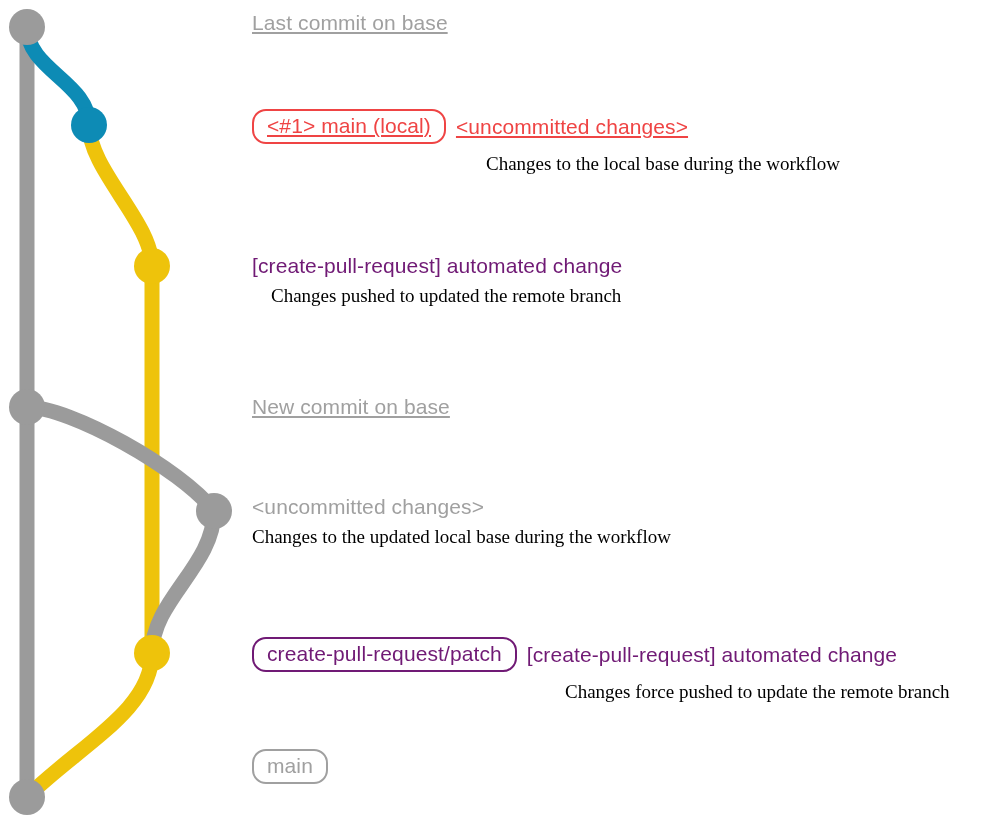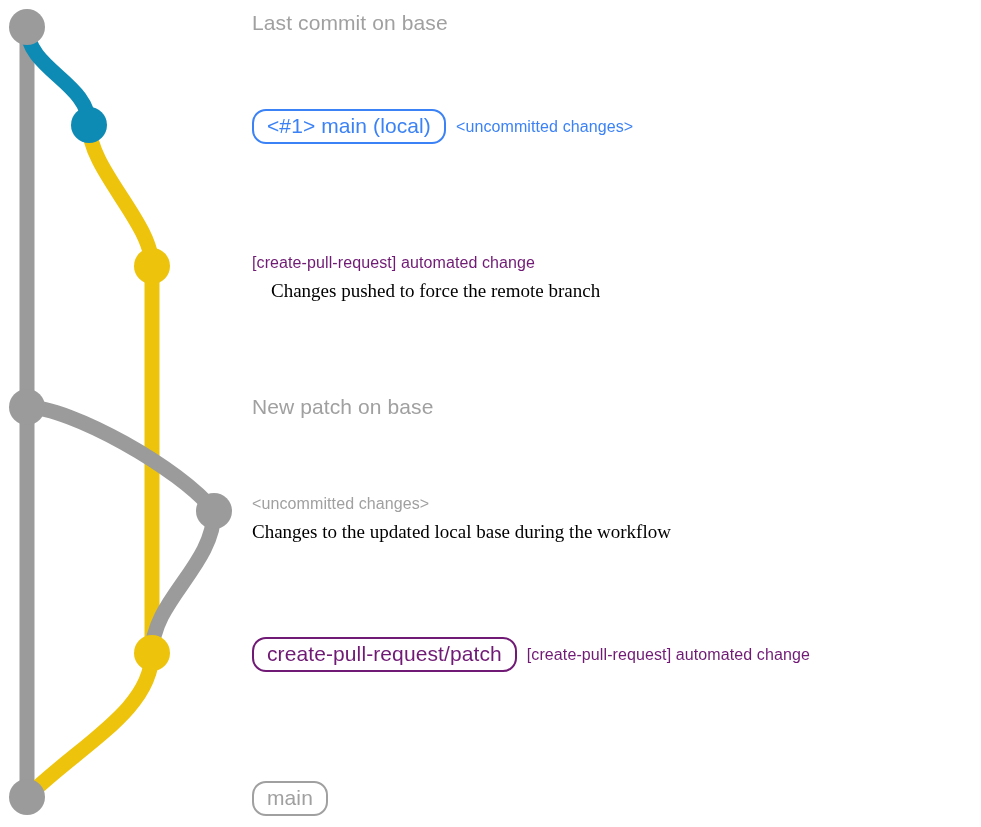--- a/index.html
+++ b/index.html
@@ -34,38 +34,39 @@
   .pill {
     display: inline-block;
     border: 2px solid currentColor;
     border-radius: 14px;
     padding: 4px 13px 6px 13px;
     font-size: 21px;
     line-height: 1;
     letter-spacing: 0.1px;
   }
   .msg {
-    font-size: 16px;
+    font-size: 21px;
     line-height: 1;
     letter-spacing: 0.1px;
   }
   .heading {
     font-size: 21px;
     line-height: 1;
     color: #a0a0a0;
     letter-spacing: 0.1px;
+    text-decoration: underline;
   }
   .desc {
     font-family: "Liberation Serif", serif;
     font-size: 19px;
     color: #000000;
     margin-top: 9px;
     white-space: nowrap;
   }
-  .c-blue   { color: #3b82f6; }
+  .c-blue   { color: #ef4444; text-decoration: underline; }
   .c-yellow { color: #701a75; }
   .c-gray   { color: #a0a0a0; }
 </style>
 </head>
 <body>
 
 <svg id="graph-svg" viewBox="0 0 981 827">
   <g fill="none" stroke-width="15" stroke-linecap="round">
 
     <path stroke="#9b9b9b" d="M27,27 L27,407 L27,797"></path>
@@ -93,44 +94,46 @@
 
 <div class="row" style="top:12px;">
   <div class="heading c-gray">Last commit on base</div>
 </div>
 
 <div class="row" style="top:109px;">
   <div class="row-line">
     <span class="pill c-blue">&lt;#1&gt; main (local)</span>
     <span class="msg c-blue">&lt;uncommitted changes&gt;</span>
   </div>
+  <div class="desc" style="margin-left:234px;">Changes to the local base during the workflow</div>
 </div>
 
 <div class="row" style="top:255px;">
   <div class="row-line">
     <span class="msg c-yellow">[create-pull-request] automated change</span>
   </div>
-  <div class="desc" style="margin-left:19px;">Changes pushed to force the remote branch</div>
+  <div class="desc" style="margin-left:19px;">Changes pushed to updated the remote branch</div>
 </div>
 
 <div class="row" style="top:396px;">
-  <div class="heading c-gray">New patch on base</div>
+  <div class="heading c-gray">New commit on base</div>
 </div>
 
 <div class="row" style="top:496px;">
   <div class="row-line">
     <span class="msg c-gray">&lt;uncommitted changes&gt;</span>
   </div>
   <div class="desc" style="">Changes to the updated local base during the workflow</div>
 </div>
 
 <div class="row" style="top:637px;">
   <div class="row-line">
     <span class="pill c-yellow">create-pull-request/patch</span>
     <span class="msg c-yellow">[create-pull-request] automated change</span>
   </div>
+  <div class="desc" style="margin-left:313px;">Changes force pushed to update the remote branch</div>
 </div>
 
-<div class="row" style="top:781px;">
+<div class="row" style="top:749px;">
   <div class="row-line">
     <span class="pill c-gray">main</span>
   </div>
 </div>
 
 </body></html>

